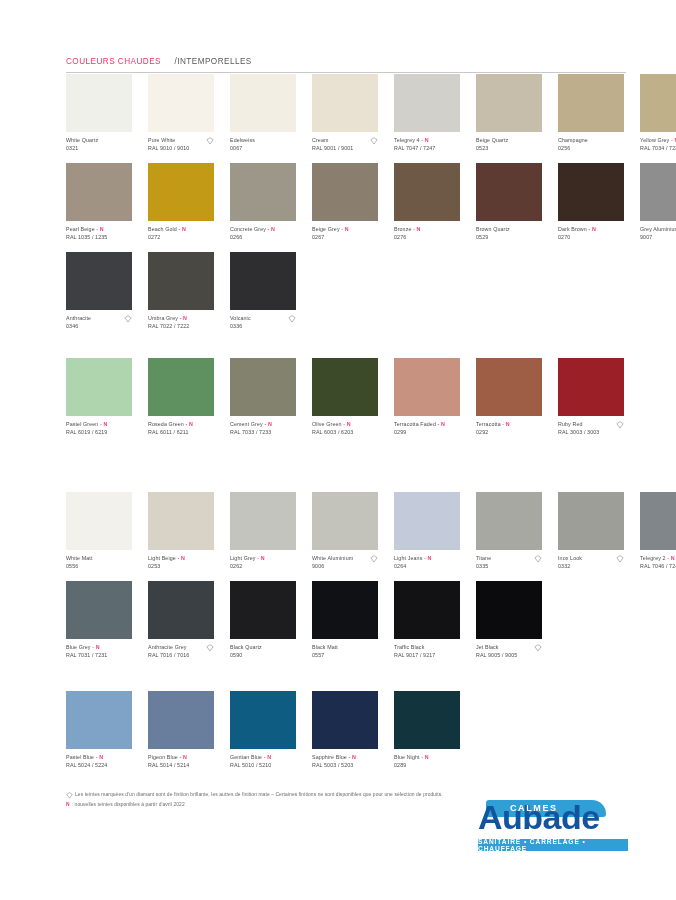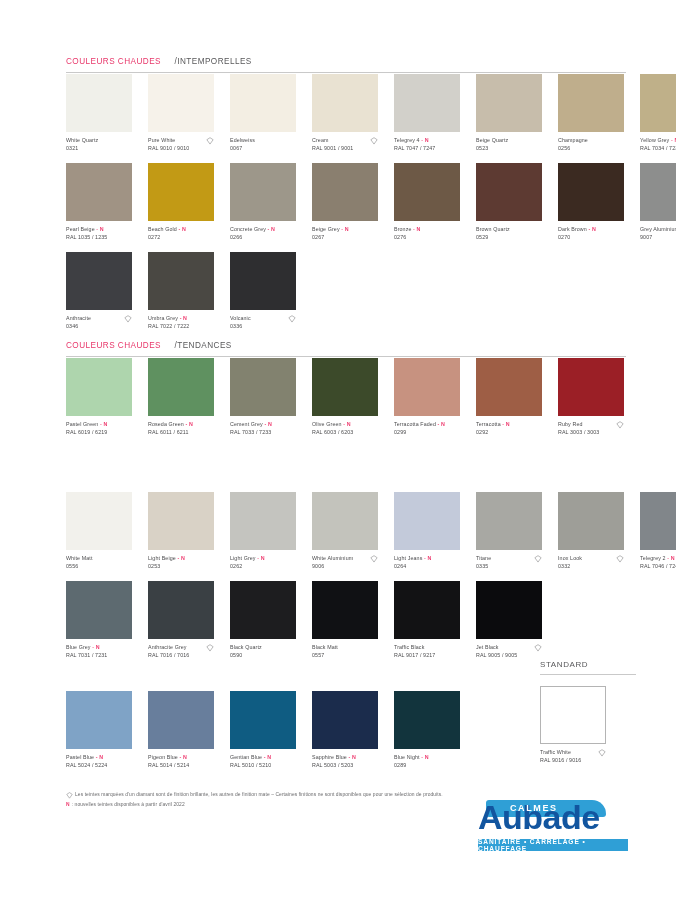--- a/index.html
+++ b/index.html
@@ -96,24 +96,20 @@
 </style>
 </head>
 <body>
 
 <div class="page">
 
   <div class="section-head" style="left:66px;top:50px;width:560px;">
     <span class="fam">COULEURS CHAUDES</span>
     <span class="kind">/INTEMPORELLES</span>
   </div>
-  <div class="section-head" style="left:66px;top:334px;width:560px;">
-    <span class="fam">COULEURS CHAUDES</span>
-    <span class="kind">/TENDANCES</span>
-  </div>
 
   <div class="grid" style="left:66px;top:74px;">
       <div class="cell" style="margin-right: 8px;">
         <div class="chip" style="background: rgb(240, 240, 234);"></div>
         <div class="meta">
           <div class="nm">White Quartz</div>
           <div class="code">0321</div>
         </div>
       </div>
       <div class="cell" style="margin-right: 8px;">
@@ -481,33 +477,20 @@
       </div>
       <div class="cell" style="margin-right: 8px;">
         <div class="chip" style="background: rgb(18, 52, 61);"></div>
         <div class="meta">
           <div class="nm">Blue Night<span class="new"> - N</span></div>
           <div class="code">0289</div>
         </div>
       </div>
     </div>
 
-  <div class="standard">
-    <div class="std-title">STANDARD</div>
-    <div class="std-chip" style="background: rgb(255, 255, 255);"></div>
-    <div class="meta">
-      <div class="nm">Traffic White</div>
-      <div class="code">RAL 9016 / 9016</div>
-      <span class="gloss">
-        <svg viewBox="0 0 12 12" width="8" height="8">
-            <path d="M1.3 4.1 L6 1 L10.7 4.1 L6 10.6 Z" fill="none" stroke="#8a8a8c" stroke-width="0.9" stroke-linejoin="round"></path>
-          </svg>
-      </span>
-    </div>
-  </div>
 
   <div class="legend">
     <div class="ln">
       <span class="lic">
         <svg viewBox="0 0 12 12" width="7" height="7">
             <path d="M1.3 4.1 L6 1 L10.7 4.1 L6 10.6 Z" fill="none" stroke="#8a8a8c" stroke-width="1" stroke-linejoin="round"></path>
           </svg>
       </span>
       <span>Les teintes marquées d'un diamant sont de finition brillante, les autres de finition mate – Certaines finitions ne sont disponibles que pour une sélection de produits.</span>
     </div>

